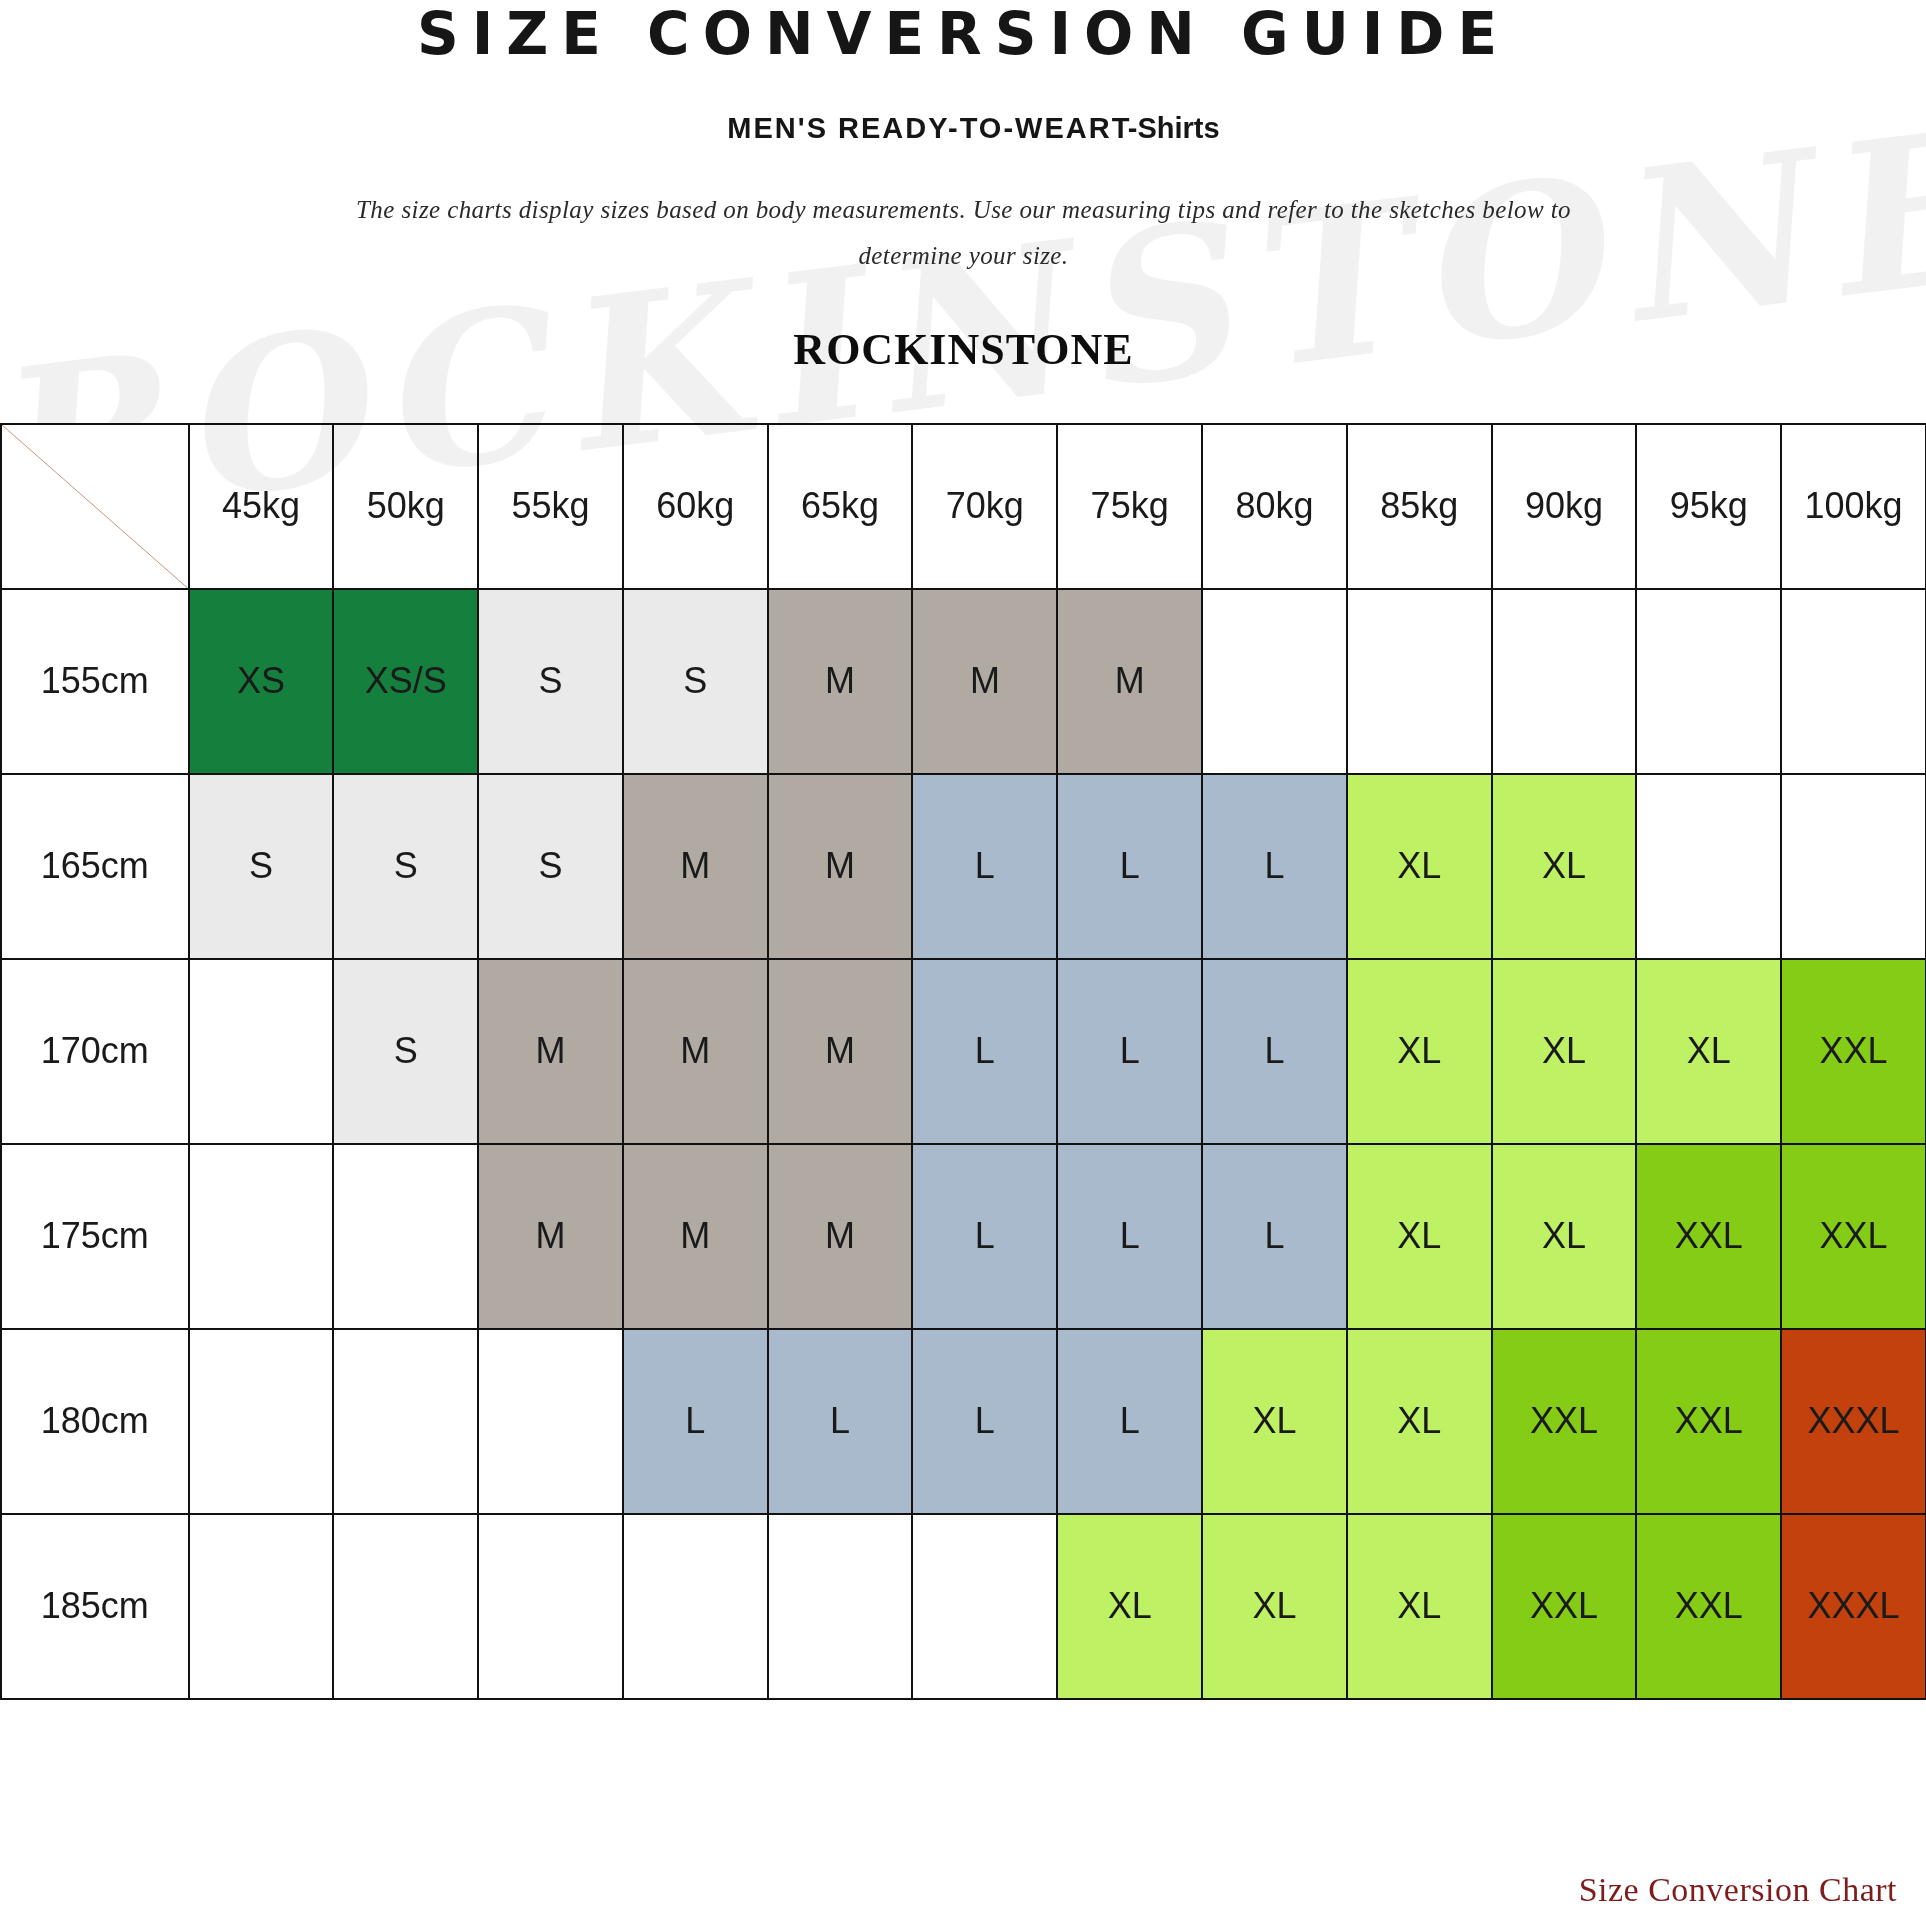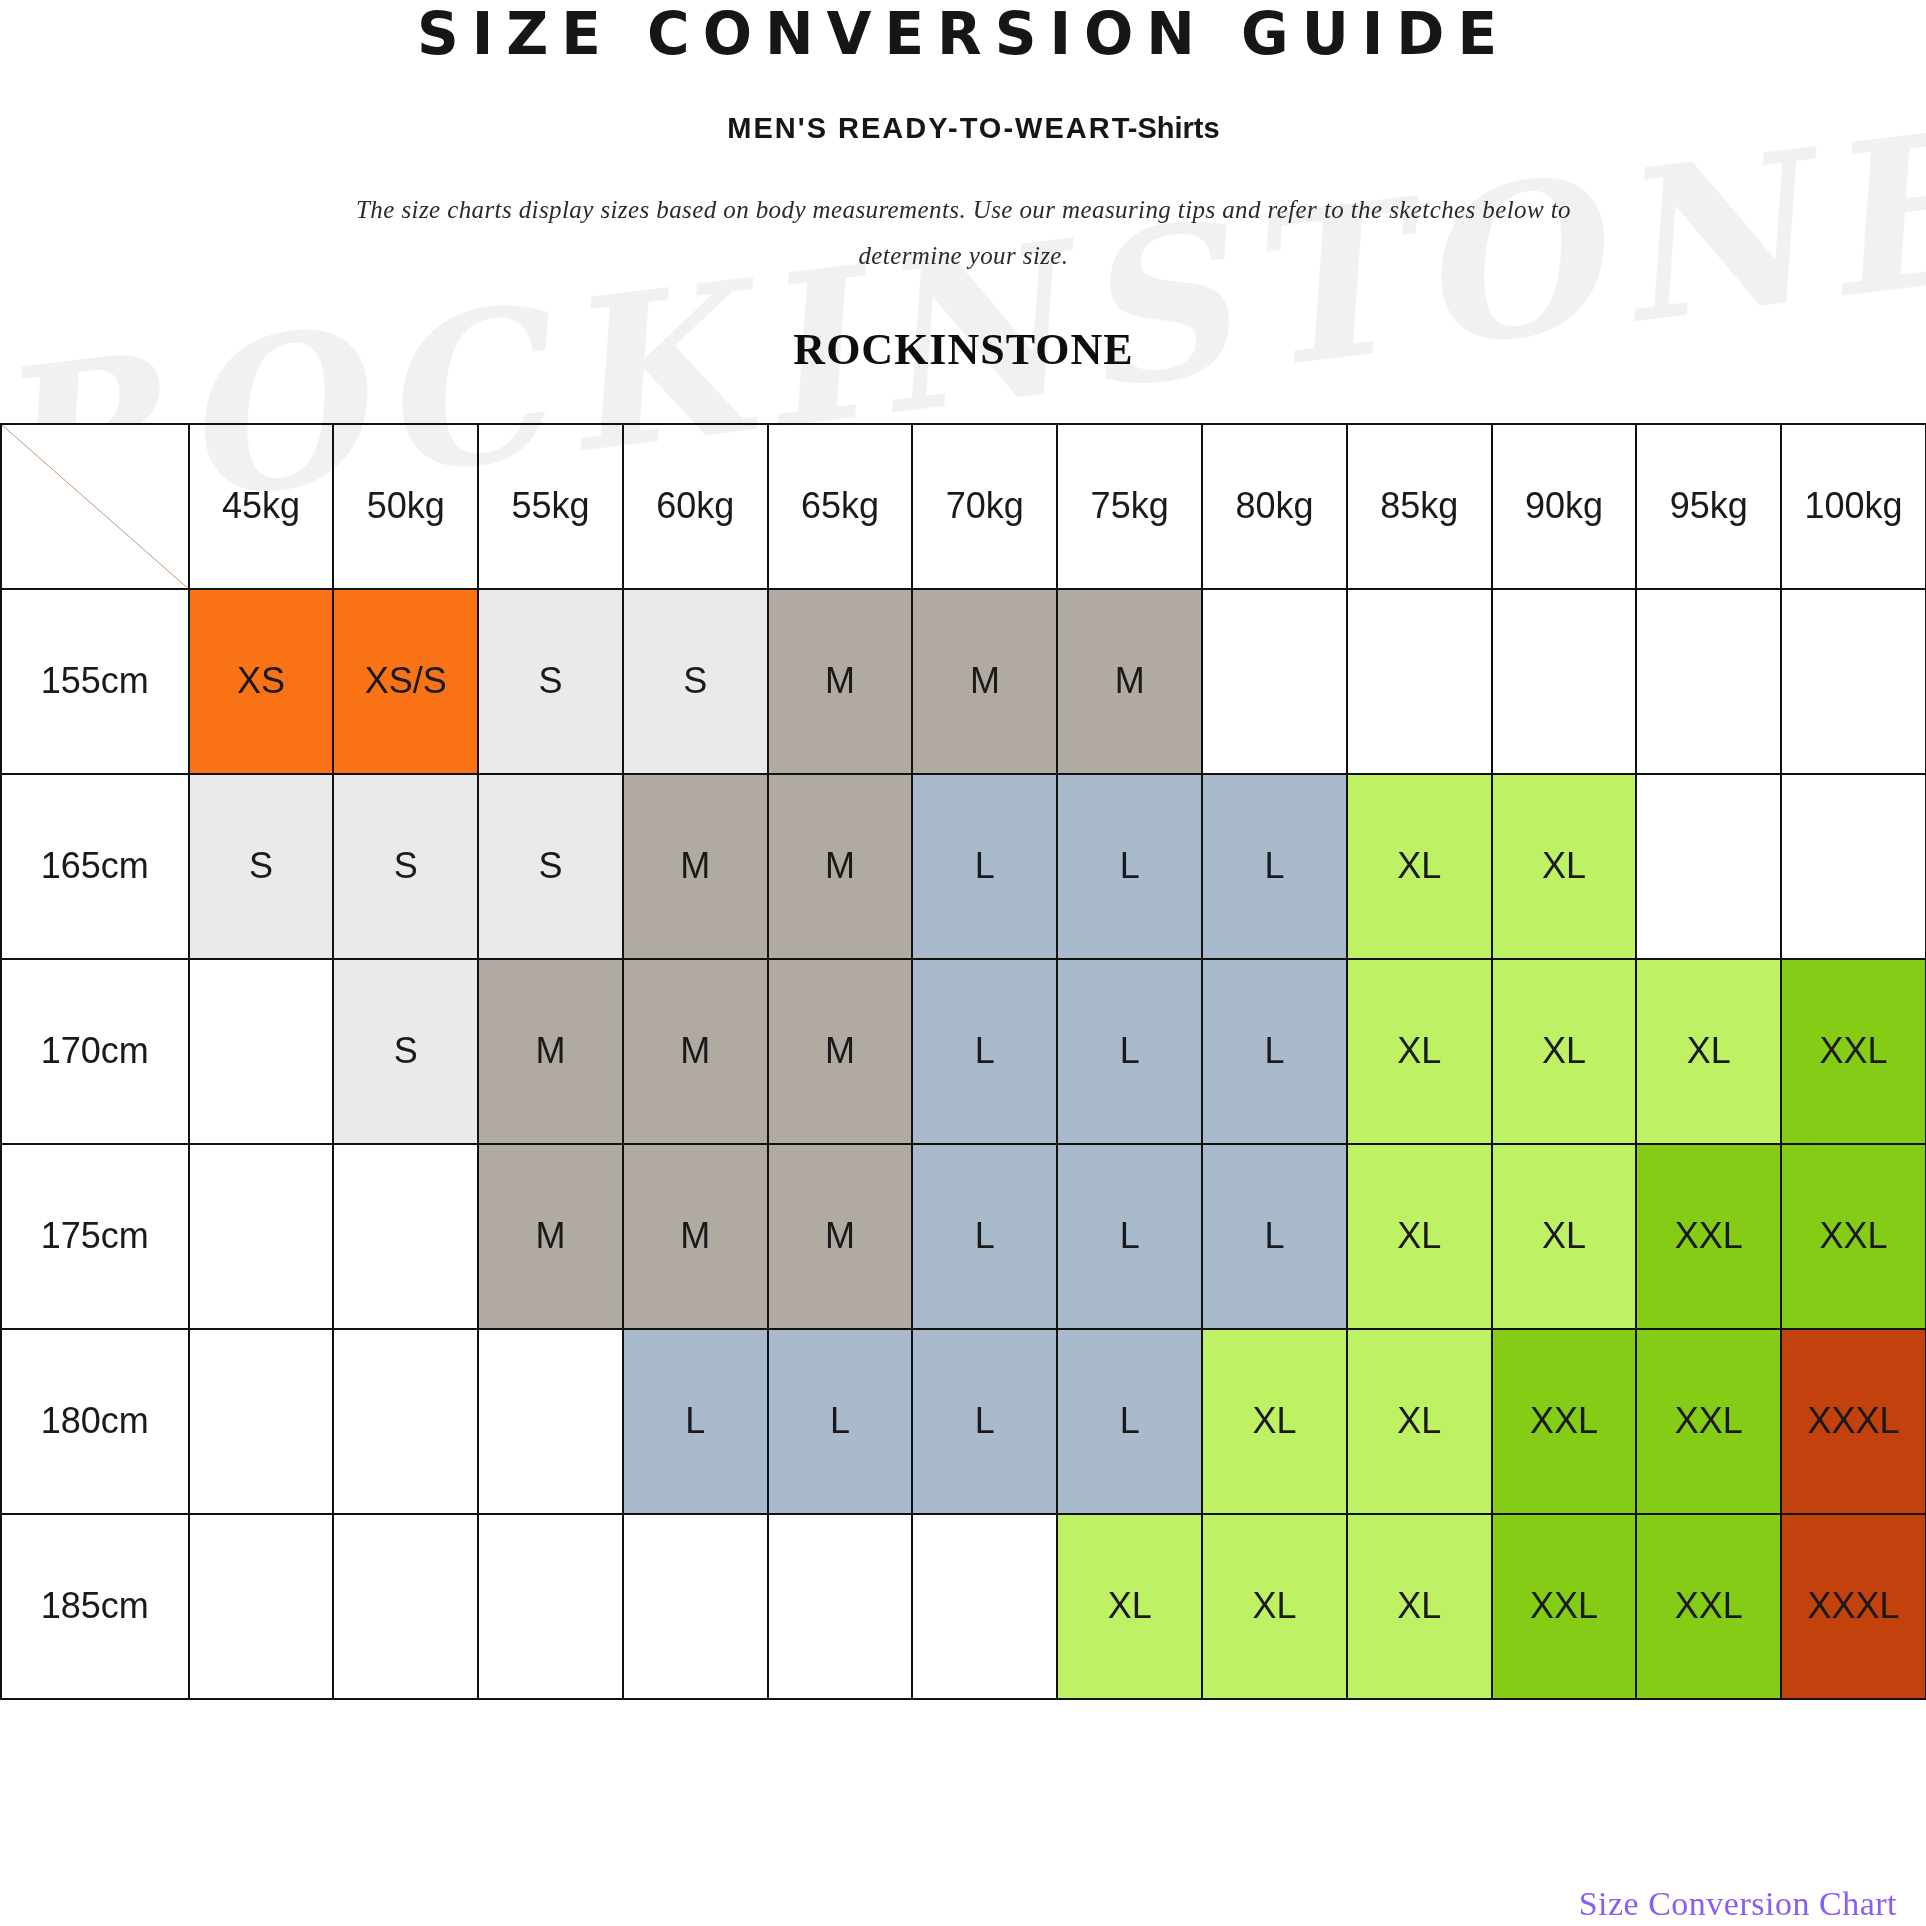--- a/index.html
+++ b/index.html
@@ -114,35 +114,35 @@
     position: absolute;
     left: 0; top: 0;
     width: 100%; height: 100%;
   }
   td.rowhead {
     font-size: 37px;
   }
 
   
   .fill-empty { background: #ffffff; }
-  .fill-xs    { background: #f97316; }
+  .fill-xs    { background: #15803d; }
   .fill-s     { background: #eaeaea; }
   .fill-m     { background: #b0aaa2; }
   .fill-l     { background: #a9bacd; }
   .fill-xl    { background: #bef264; }
   .fill-xxl   { background: #84cc16; }
   .fill-xxxl  { background: #c2410c; }
 
   #footer-caption {
     position: absolute;
     right: 30px;
-    bottom: 4px;
+    bottom: 18px;
     font-family: "Liberation Serif", serif;
     font-size: 34px;
-    color: #8b5cf6;
+    color: #7f1d1d;
     letter-spacing: 0.5px;
     z-index: 3;
   }
 </style>
 </head>
 <body>
 
 <div id="watermark">ROCKINSTONE</div>
 
 <div id="content">

